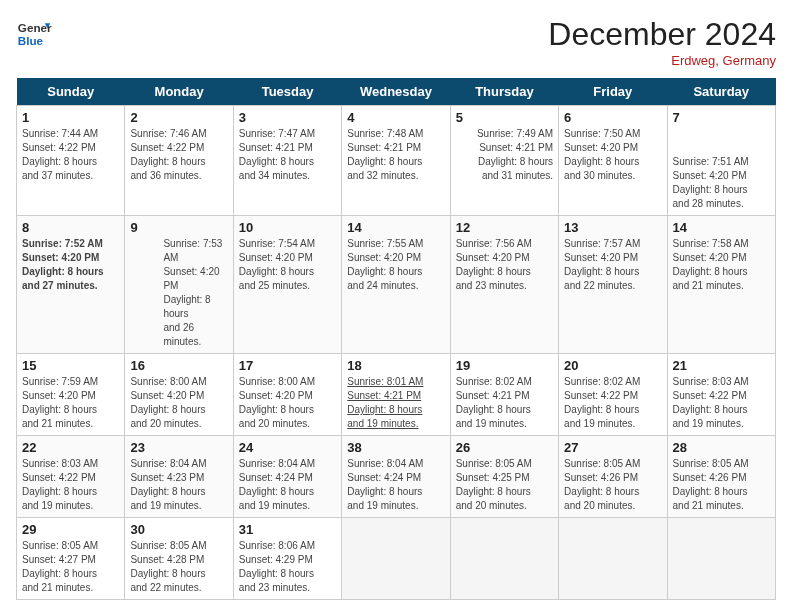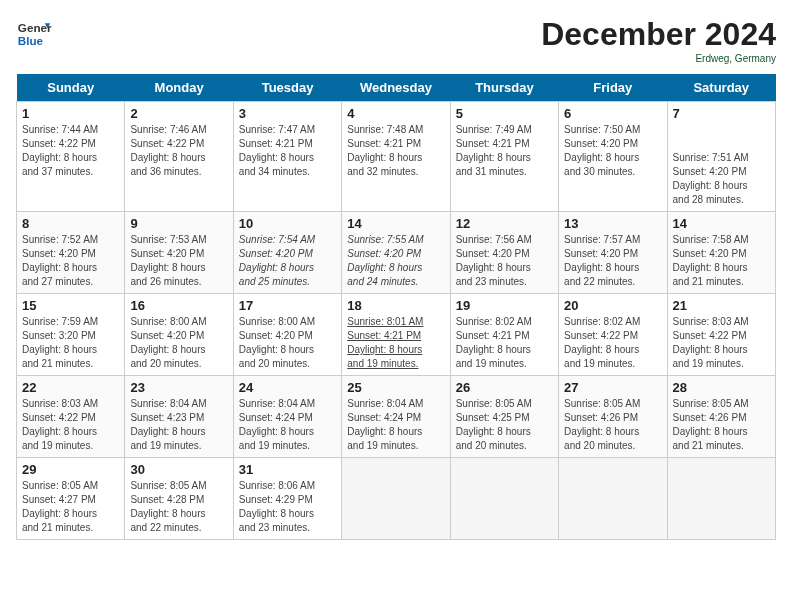--- a/index.html
+++ b/index.html
@@ -23,34 +23,34 @@
     }
     .logo-icon {
       width: 36px;
       height: 36px;
     }
     .title-area {
       text-align: right;
     }
     .month-title {
       font-size: 32px;
-      font-weight: bold;
+      font-weight: normal;
       color: #222;
     }
     .location-title {
-      font-size: 10px;
-      color: #14532d;
+      font-size: 13px;
+      color: #b91c1c;
     }
     table {
       width: 100%;
       border-collapse: collapse;
       table-layout: fixed;
     }
     th {
-      background-color: #0369a1;
+      background-color: #0c4a6e;
       color: #fff;
       font-size: 13px;
       padding: 6px 4px;
       text-align: center;
       font-weight: bold;
     }
     td {
       border: 1px solid #ccc;
       vertical-align: top;
       padding: 4px 5px;
@@ -133,21 +133,21 @@
         </td>
         <td>
           <span class="day-num">4</span>
           <div class="day-info" style="white-space: pre-line;">Sunrise: 7:48 AM
 Sunset: 4:21 PM
 Daylight: 8 hours
 and 32 minutes.</div>
         </td>
         <td>
           <span class="day-num">5</span>
-          <div class="day-info" style="white-space: pre-line;">Sunrise: 7:49 AM
+          <div class="day-info" style="white-space: pre-line; text-align: right;">Sunrise: 7:49 AM
 Sunset: 4:21 PM
 Daylight: 8 hours
 and 31 minutes.</div>
         </td>
         <td>
           <span class="day-num">6</span>
           <div class="day-info" style="white-space: pre-line;">Sunrise: 7:50 AM
 Sunset: 4:20 PM
 Daylight: 8 hours
 and 30 minutes.</div>
@@ -156,42 +156,42 @@
           <span class="day-num">7</span>
           <div class="day-info" style="white-space: pre-line; margin-top: 30px;">Sunrise: 7:51 AM
 Sunset: 4:20 PM
 Daylight: 8 hours
 and 28 minutes.</div>
         </td>
       </tr>
       <tr>
         <td>
           <span class="day-num">8</span>
-          <div class="day-info" style="white-space: pre-line;">Sunrise: 7:52 AM
+          <div class="day-info" style="white-space: pre-line; font-weight: bold;">Sunrise: 7:52 AM
 Sunset: 4:20 PM
 Daylight: 8 hours
 and 27 minutes.</div>
         </td>
         <td>
           <span class="day-num">9</span>
-          <div class="day-info" style="white-space: pre-line;">Sunrise: 7:53 AM
+          <div class="day-info" style="white-space: pre-line; margin-left: 33px;">Sunrise: 7:53 AM
 Sunset: 4:20 PM
 Daylight: 8 hours
 and 26 minutes.</div>
         </td>
         <td>
           <span class="day-num">10</span>
-          <div class="day-info" style="white-space: pre-line; font-style: italic;">Sunrise: 7:54 AM
+          <div class="day-info" style="white-space: pre-line;">Sunrise: 7:54 AM
 Sunset: 4:20 PM
 Daylight: 8 hours
 and 25 minutes.</div>
         </td>
         <td>
           <span class="day-num">14</span>
-          <div class="day-info" style="white-space: pre-line; font-style: italic;">Sunrise: 7:55 AM
+          <div class="day-info" style="white-space: pre-line;">Sunrise: 7:55 AM
 Sunset: 4:20 PM
 Daylight: 8 hours
 and 24 minutes.</div>
         </td>
         <td>
           <span class="day-num">12</span>
           <div class="day-info" style="white-space: pre-line;">Sunrise: 7:56 AM
 Sunset: 4:20 PM
 Daylight: 8 hours
 and 23 minutes.</div>
@@ -208,21 +208,21 @@
           <div class="day-info" style="white-space: pre-line;">Sunrise: 7:58 AM
 Sunset: 4:20 PM
 Daylight: 8 hours
 and 21 minutes.</div>
         </td>
       </tr>
       <tr>
         <td>
           <span class="day-num">15</span>
           <div class="day-info" style="white-space: pre-line;">Sunrise: 7:59 AM
-Sunset: 3:20 PM
+Sunset: 4:20 PM
 Daylight: 8 hours
 and 21 minutes.</div>
         </td>
         <td>
           <span class="day-num">16</span>
           <div class="day-info" style="white-space: pre-line;">Sunrise: 8:00 AM
 Sunset: 4:20 PM
 Daylight: 8 hours
 and 20 minutes.</div>
         </td>
@@ -278,21 +278,21 @@
 and 19 minutes.</div>
         </td>
         <td>
           <span class="day-num">24</span>
           <div class="day-info" style="white-space: pre-line;">Sunrise: 8:04 AM
 Sunset: 4:24 PM
 Daylight: 8 hours
 and 19 minutes.</div>
         </td>
         <td>
-          <span class="day-num">25</span>
+          <span class="day-num">38</span>
           <div class="day-info" style="white-space: pre-line;">Sunrise: 8:04 AM
 Sunset: 4:24 PM
 Daylight: 8 hours
 and 19 minutes.</div>
         </td>
         <td>
           <span class="day-num">26</span>
           <div class="day-info" style="white-space: pre-line;">Sunrise: 8:05 AM
 Sunset: 4:25 PM
 Daylight: 8 hours

